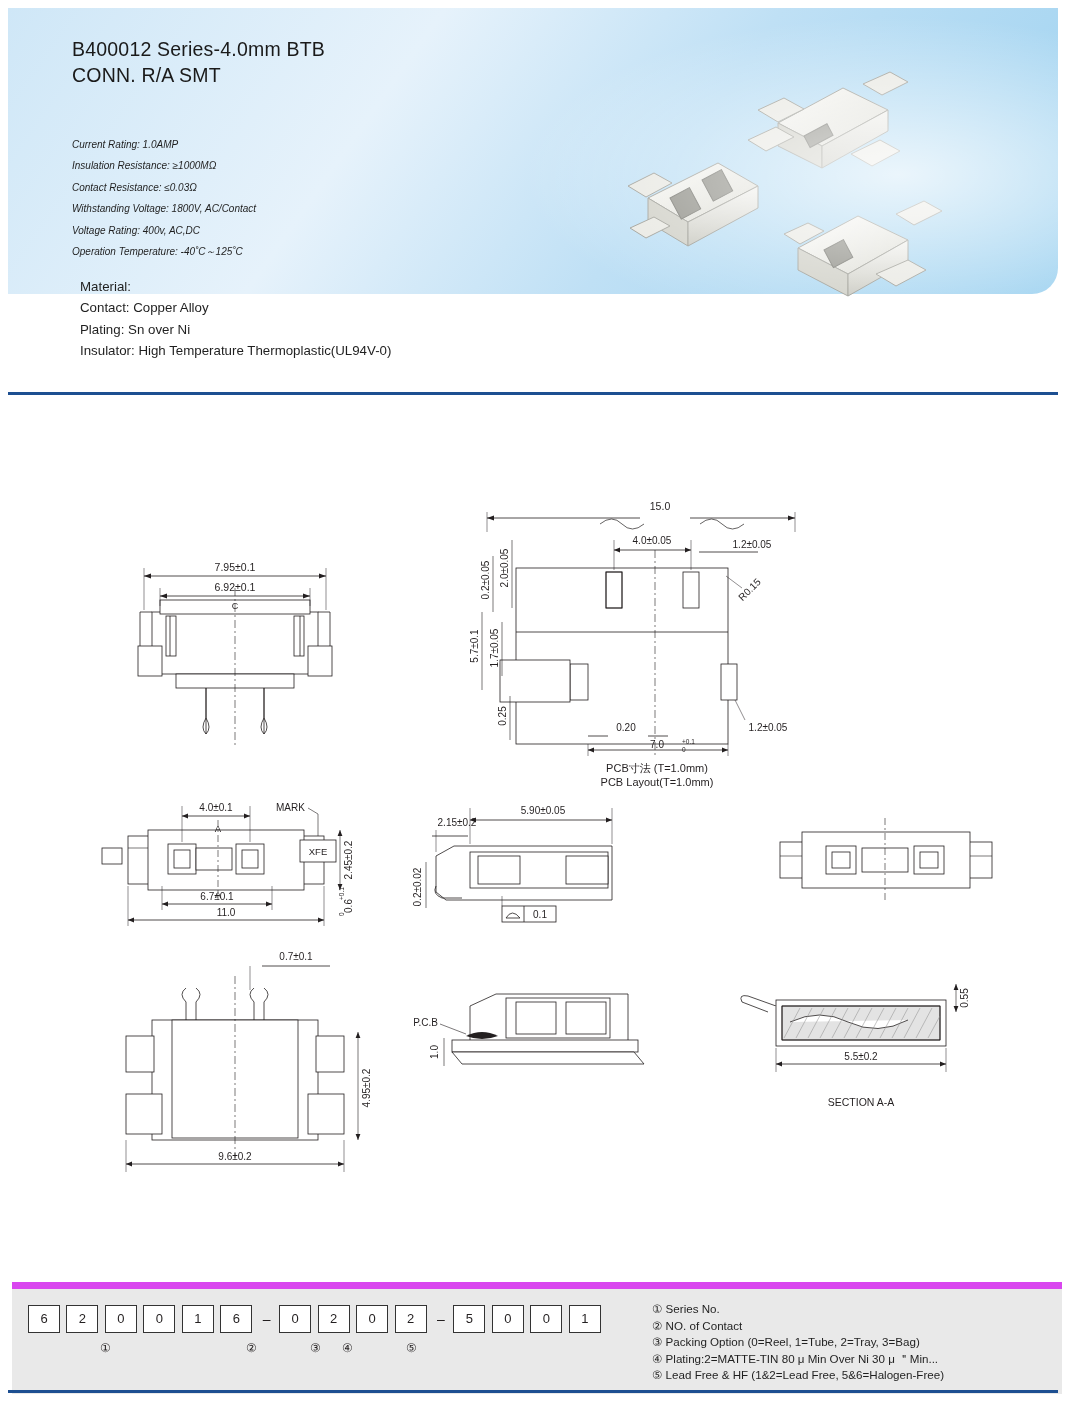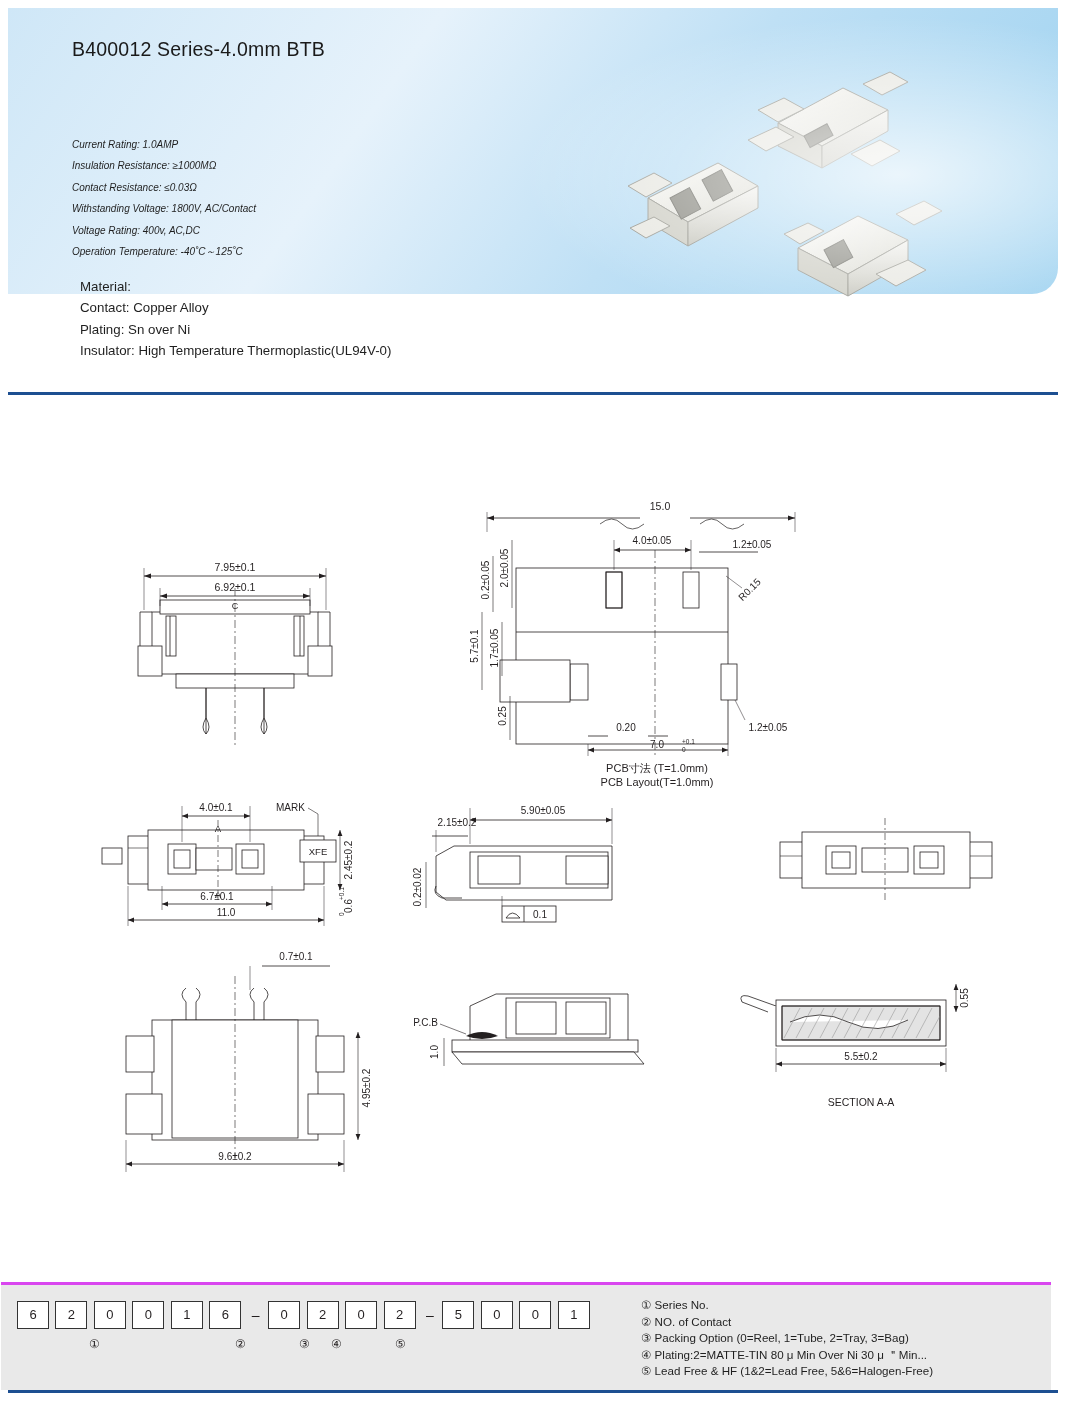--- a/index.html
+++ b/index.html
@@ -38,22 +38,22 @@
   
   .photo{position:absolute;left:600px;top:60px;width:420px;height:290px;}
   .rule{
     position:absolute;left:8px;top:392px;width:1050px;height:3px;background:#1d4f91;
   }
   
   .drawing{position:absolute;left:0;top:400px;width:1066px;height:870px;}
   .drawing svg{display:block;}
   
   .footer{
-    position:absolute;left:1px;top:1282px;width:1050px;height:105px;
-    background:#e9e9e9;border-top:3px solid #d946ef;
+    position:absolute;left:12px;top:1282px;width:1050px;height:105px;
+    background:#e9e9e9;border-top:7px solid #d946ef;
   }
   .pn-row{position:absolute;left:16px;top:16px;}
   .cell{
     display:inline-block;width:30px;height:26px;border:1px solid #333;background:#fff;
     text-align:center;line-height:26px;font-size:13px;vertical-align:middle;margin-right:2px;
   }
   .dash{display:inline-block;width:16px;text-align:center;font-size:14px;vertical-align:middle;}
   .marks{position:absolute;left:16px;top:52px;width:640px;height:26px;font-size:12px;}
   .marks span{position:absolute;top:0;}
   .legend{
@@ -61,20 +61,21 @@
   }
   .bottomline{position:absolute;left:8px;top:1390px;width:1050px;height:3px;background:#1d4f91;}
 </style>
 </head>
 <body>
 
 <div class="header">
 
   <div class="title">
     <div>B400012 Series-4.0mm BTB</div>
+    <div>CONN. R/A SMT</div>
   </div>
 
   <div class="specs">
     <div>Current Rating: 1.0AMP</div>
     <div>Insulation Resistance: ≥1000MΩ</div>
     <div>Contact Resistance: ≤0.03Ω</div>
     <div>Withstanding Voltage: 1800V, AC/Contact</div>
     <div>Voltage Rating: 400v, AC,DC</div>
     <div>Operation Temperature: -40˚C～125˚C</div>
   </div>

